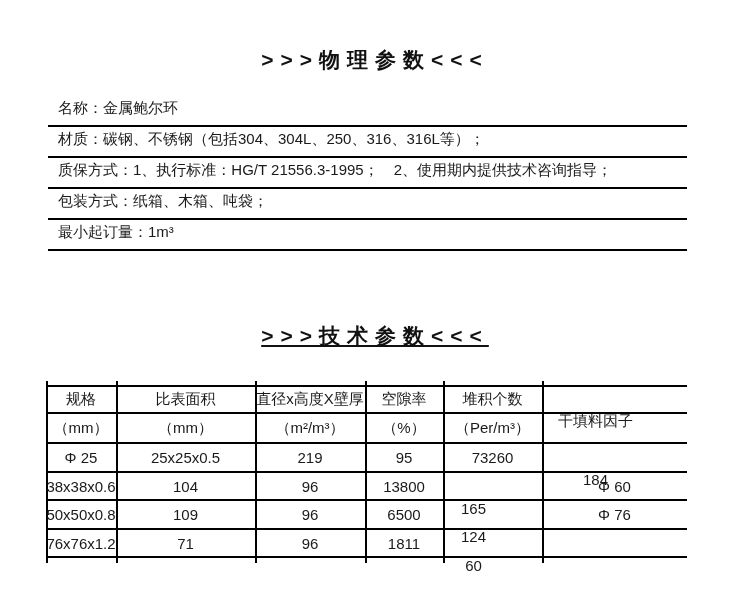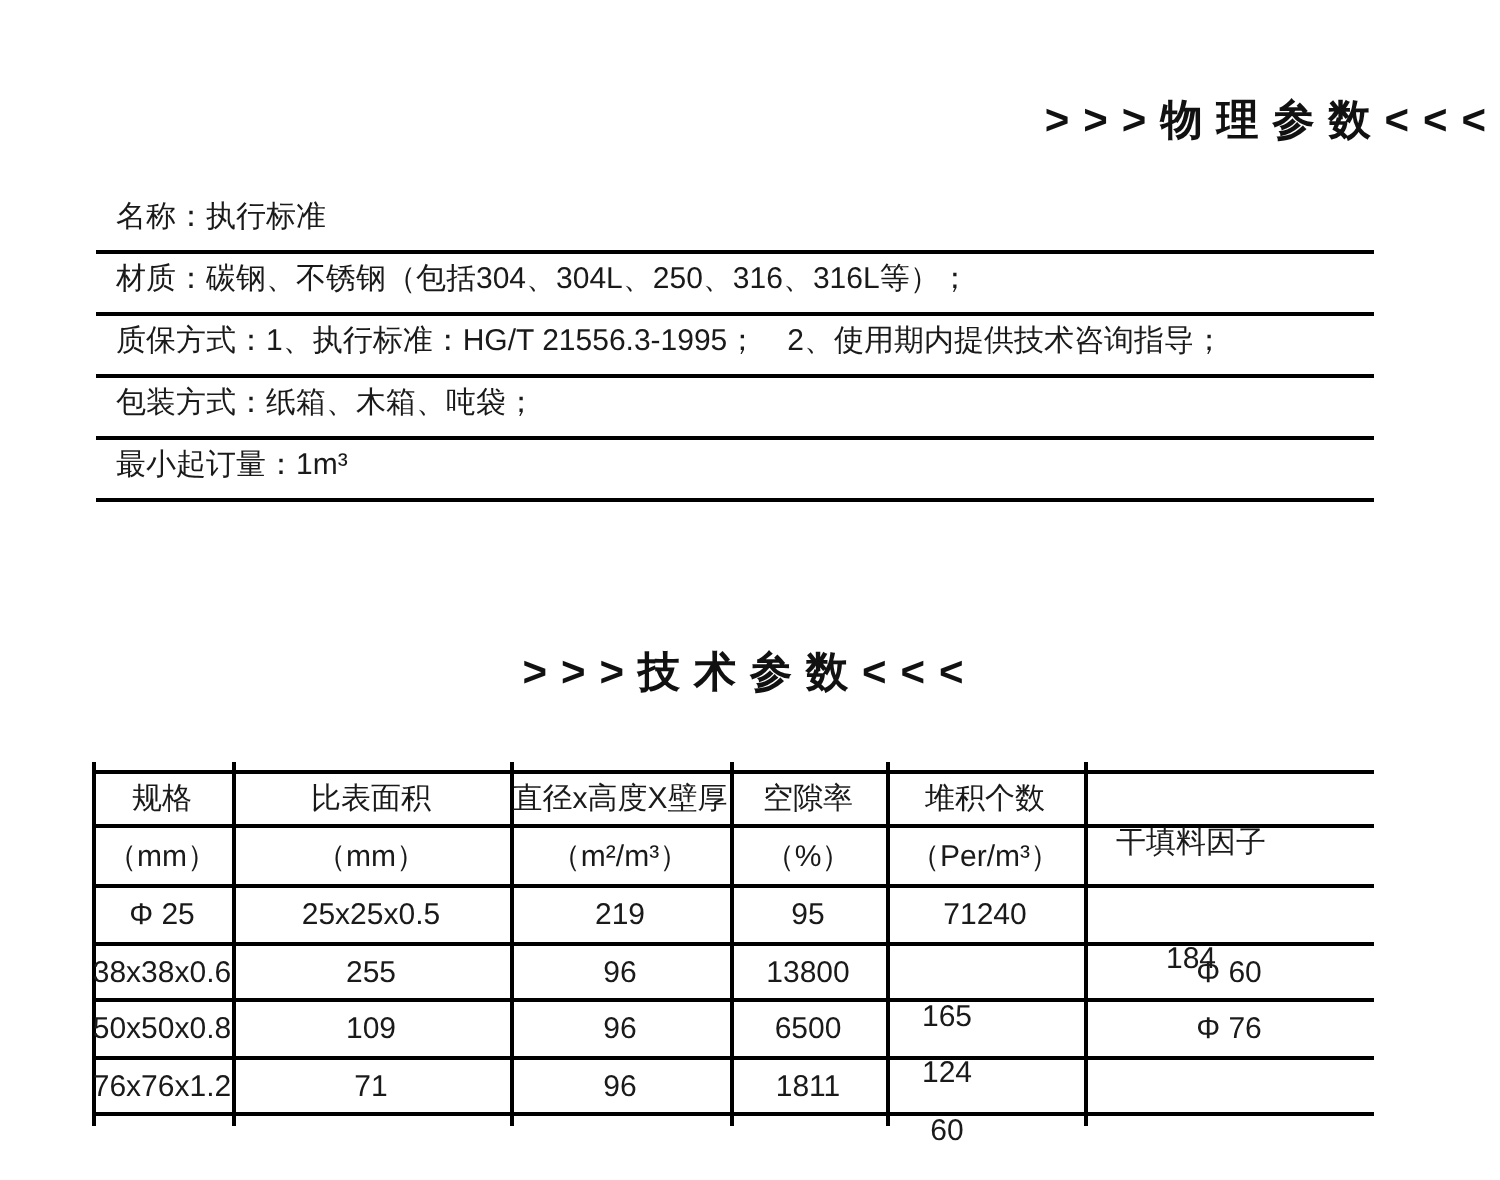--- a/index.html
+++ b/index.html
@@ -4,22 +4,22 @@
 <style>
   html,body{margin:0;padding:0;background:#fff;}
   .canvas{
     position:relative;width:750px;height:590px;background:#ffffff;
     color:#1a1a1a;font-family:"Liberation Sans",sans-serif;overflow:hidden;
   }
   .section-title{
     position:absolute;left:0;width:750px;margin:0;text-align:center;
     font-size:21px;font-weight:700;letter-spacing:7px;color:#111;
   }
-  #title-physical{top:46px;text-align:right;}
-  #title-technical{top:322px;}
+  #title-physical{top:46px;}
+  #title-technical{top:322px;text-decoration:underline;}
 
   .param-list{position:absolute;left:48px;top:96px;width:639px;}
   .param-row{
     box-sizing:border-box;height:31px;border-bottom:2px solid #000;
     display:flex;align-items:flex-end;padding:0 0 7px 10px;
     font-size:15px;white-space:pre;
   }
 
   .table-wrap{position:absolute;left:46px;top:385px;width:641px;height:150px;}
   .hline{position:absolute;left:0;width:641px;height:2px;background:#000;}
@@ -38,21 +38,21 @@
   .cell.c6{padding-right:38px;margin-top:36px;}
 </style>
 </head>
 <body>
 
 <div class="canvas">
 
   <h1 id="title-physical" class="section-title">&gt;&gt;&gt;物理参数&lt;&lt;&lt;</h1>
 
   <div class="param-list">
-    <div class="param-row">名称：执行标准</div>
+    <div class="param-row">名称：金属鲍尔环</div>
     <div class="param-row">材质：碳钢、不锈钢（包括304、304L、250、316、316L等）；</div>
     <div class="param-row">质保方式：1、执行标准：HG/T 21556.3-1995；　2、使用期内提供技术咨询指导；</div>
     <div class="param-row">包装方式：纸箱、木箱、吨袋；</div>
     <div class="param-row">最小起订量：1m³</div>
   </div>
 
   <h1 id="title-technical" class="section-title">&gt;&gt;&gt;技术参数&lt;&lt;&lt;</h1>
 
   <div class="table-wrap">
 
@@ -84,25 +84,25 @@
       <div class="cell">（mm）</div>
       <div class="cell">（m²/m³）</div>
       <div class="cell">（%）</div>
       <div class="cell">（Per/m³）</div>
       <div class="cell c6"></div>
 
       <div class="cell">Φ 25</div>
       <div class="cell">25x25x0.5</div>
       <div class="cell">219</div>
       <div class="cell">95</div>
-      <div class="cell">71240</div>
+      <div class="cell">73260</div>
       <div class="cell c6">184</div>
 
       <div class="cell">38x38x0.6</div>
-      <div class="cell">255</div>
+      <div class="cell">104</div>
       <div class="cell">96</div>
       <div class="cell">13800</div>
       <div class="cell c6">165</div>
 
       <div class="cell">Φ 60</div>
       <div class="cell">50x50x0.8</div>
       <div class="cell">109</div>
       <div class="cell">96</div>
       <div class="cell">6500</div>
       <div class="cell c6">124</div>

